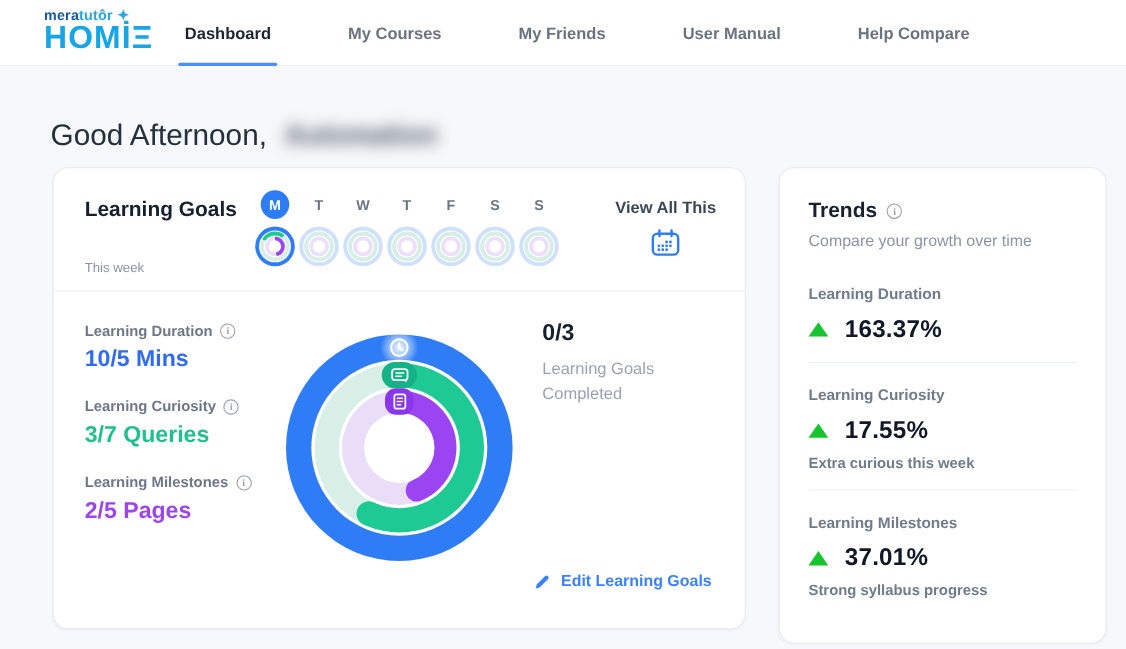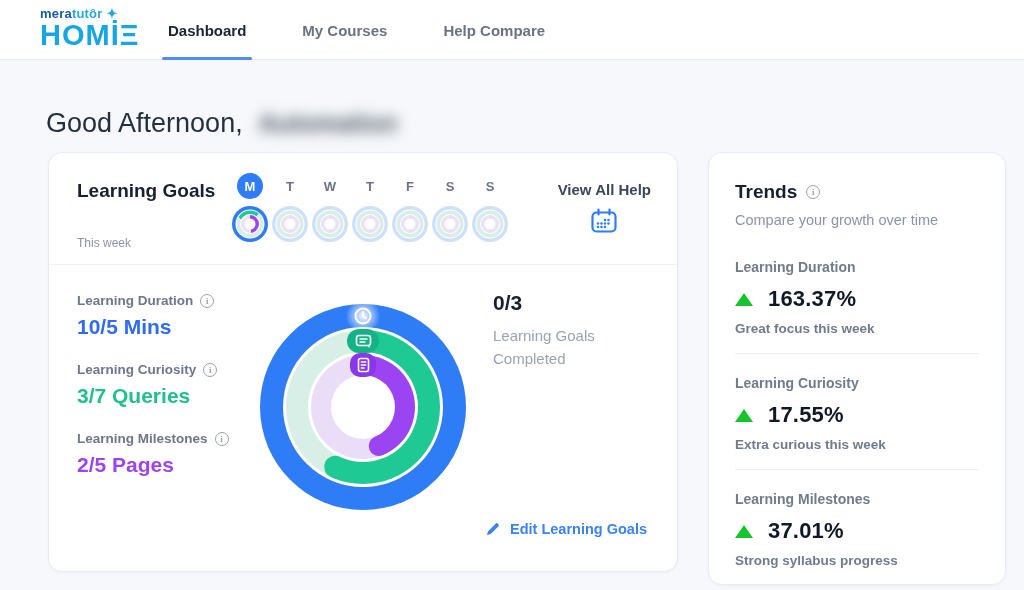--- a/index.html
+++ b/index.html
@@ -8,21 +8,21 @@
 
   
   .navbar { position:absolute; top:0; left:0; width:1024px; height:60px; background:#fff; border-bottom:1px solid #e9edf2; }
   .logo { position:absolute; left:40px; top:7px; line-height:1; cursor:pointer; }
   .logo-top { font-size:13px; font-weight:700; letter-spacing:.2px; }
   .logo-mera { color:#1459a6; }
   .logo-tutor { color:#27a7e0;text-align:right; }
   .logo-sparkle { color:#27a7e0; font-size:13px; margin-left:4px; }
   .logo-main { font-size:29px; font-weight:800; color:#16a6e6; letter-spacing:1px; margin-top:1px; }
 
-  .nav-tabs { position:absolute; left:168px; top:0; height:60px; display:flex; gap:56px; align-items:stretch; }
+  .nav-tabs { position:absolute; left:168px; top:0; height:60px; display:flex; gap:70px; align-items:stretch; }
   .tab { font-size:15px; color:#6b7280; font-weight:600; position:relative; display:flex; align-items:center; cursor:pointer; white-space:nowrap; }
   .tab.active { color:#1b2430; font-weight:700; }
   .tab.active::after { content:""; position:absolute; left:-6px; right:-6px; bottom:0; height:3px; background:#4d8df7; border-radius:2px; }
 
   
   .greeting { position:absolute; left:46px; top:108px; font-size:27px; color:#25303e; display:flex; align-items:center; }
   .blur-name { filter:blur(7px); color:#4a5562; font-weight:600; margin-left:16px; font-size:25px; }
 
   
   .card { position:absolute; background:#fff; border:1px solid #e8ecf2; border-radius:14px; box-shadow:0 1px 3px rgba(16,24,40,.04); }
@@ -111,20 +111,22 @@
 <header class="navbar">
   <div class="logo">
     <div class="logo-top">
       <span class="logo-mera">mera</span><span class="logo-tutor">tutôr</span><span class="logo-sparkle">✦</span>
     </div>
     <div class="logo-main">HOMİΞ</div>
   </div>
   <nav class="nav-tabs">
     <div class="tab active">Dashboard</div>
     <div class="tab">My Courses</div>
+    <div class="tab">My Friends</div>
+    <div class="tab">User Manual</div>
     <div class="tab">Help Compare</div>
   </nav>
 </header>
 
 <div class="greeting">
   <span>Good Afternoon,</span>
   <span class="blur-name">Automation</span>
 </div>
 
 <section class="card" id="lg-card">
@@ -207,21 +209,21 @@
             <i class="m2"></i>
             <i class="m3"></i>
             <i class="m4"></i>
             <i class="m5"></i>
             <i class="m6"></i>
           </div>
       </div>
     </div>
 
     <div class="viewall">
-      <div class="viewall-label">View All Help</div>
+      <div class="viewall-label">View All This</div>
       <span class="cal-icon">
         <svg width="30" height="28" viewBox="0 0 30 28" fill="none">
           <rect x="3.5" y="5.5" width="23" height="19" rx="4" stroke="#2e7df6" stroke-width="2.2"></rect>
           <line x1="9.5" y1="2.5" x2="9.5" y2="7.5" stroke="#2e7df6" stroke-width="2.2" stroke-linecap="round"></line>
           <line x1="20.5" y1="2.5" x2="20.5" y2="7.5" stroke="#2e7df6" stroke-width="2.2" stroke-linecap="round"></line>
           <g fill="#2e7df6">
             <circle cx="16" cy="13" r="1.3"></circle>
               <circle cx="19.5" cy="13" r="1.3"></circle>
             <circle cx="9" cy="16.5" r="1.3"></circle>
               <circle cx="12.5" cy="16.5" r="1.3"></circle>
@@ -317,21 +319,20 @@
     <div class="tr-sub">Compare your growth over time</div>
 
     <div class="tr-items">
 
       <div class="tr-item">
         <div class="tr-label">Learning Duration</div>
         <div class="tr-value-row">
           <span class="tri-up"></span>
           <span class="tr-value">163.37%</span>
         </div>
-        <div class="tr-caption">Great focus this week</div>
       </div>
       <div class="tr-div"></div>
 
       <div class="tr-item">
         <div class="tr-label">Learning Curiosity</div>
         <div class="tr-value-row">
           <span class="tri-up"></span>
           <span class="tr-value">17.55%</span>
         </div>
         <div class="tr-caption">Extra curious this week</div>

